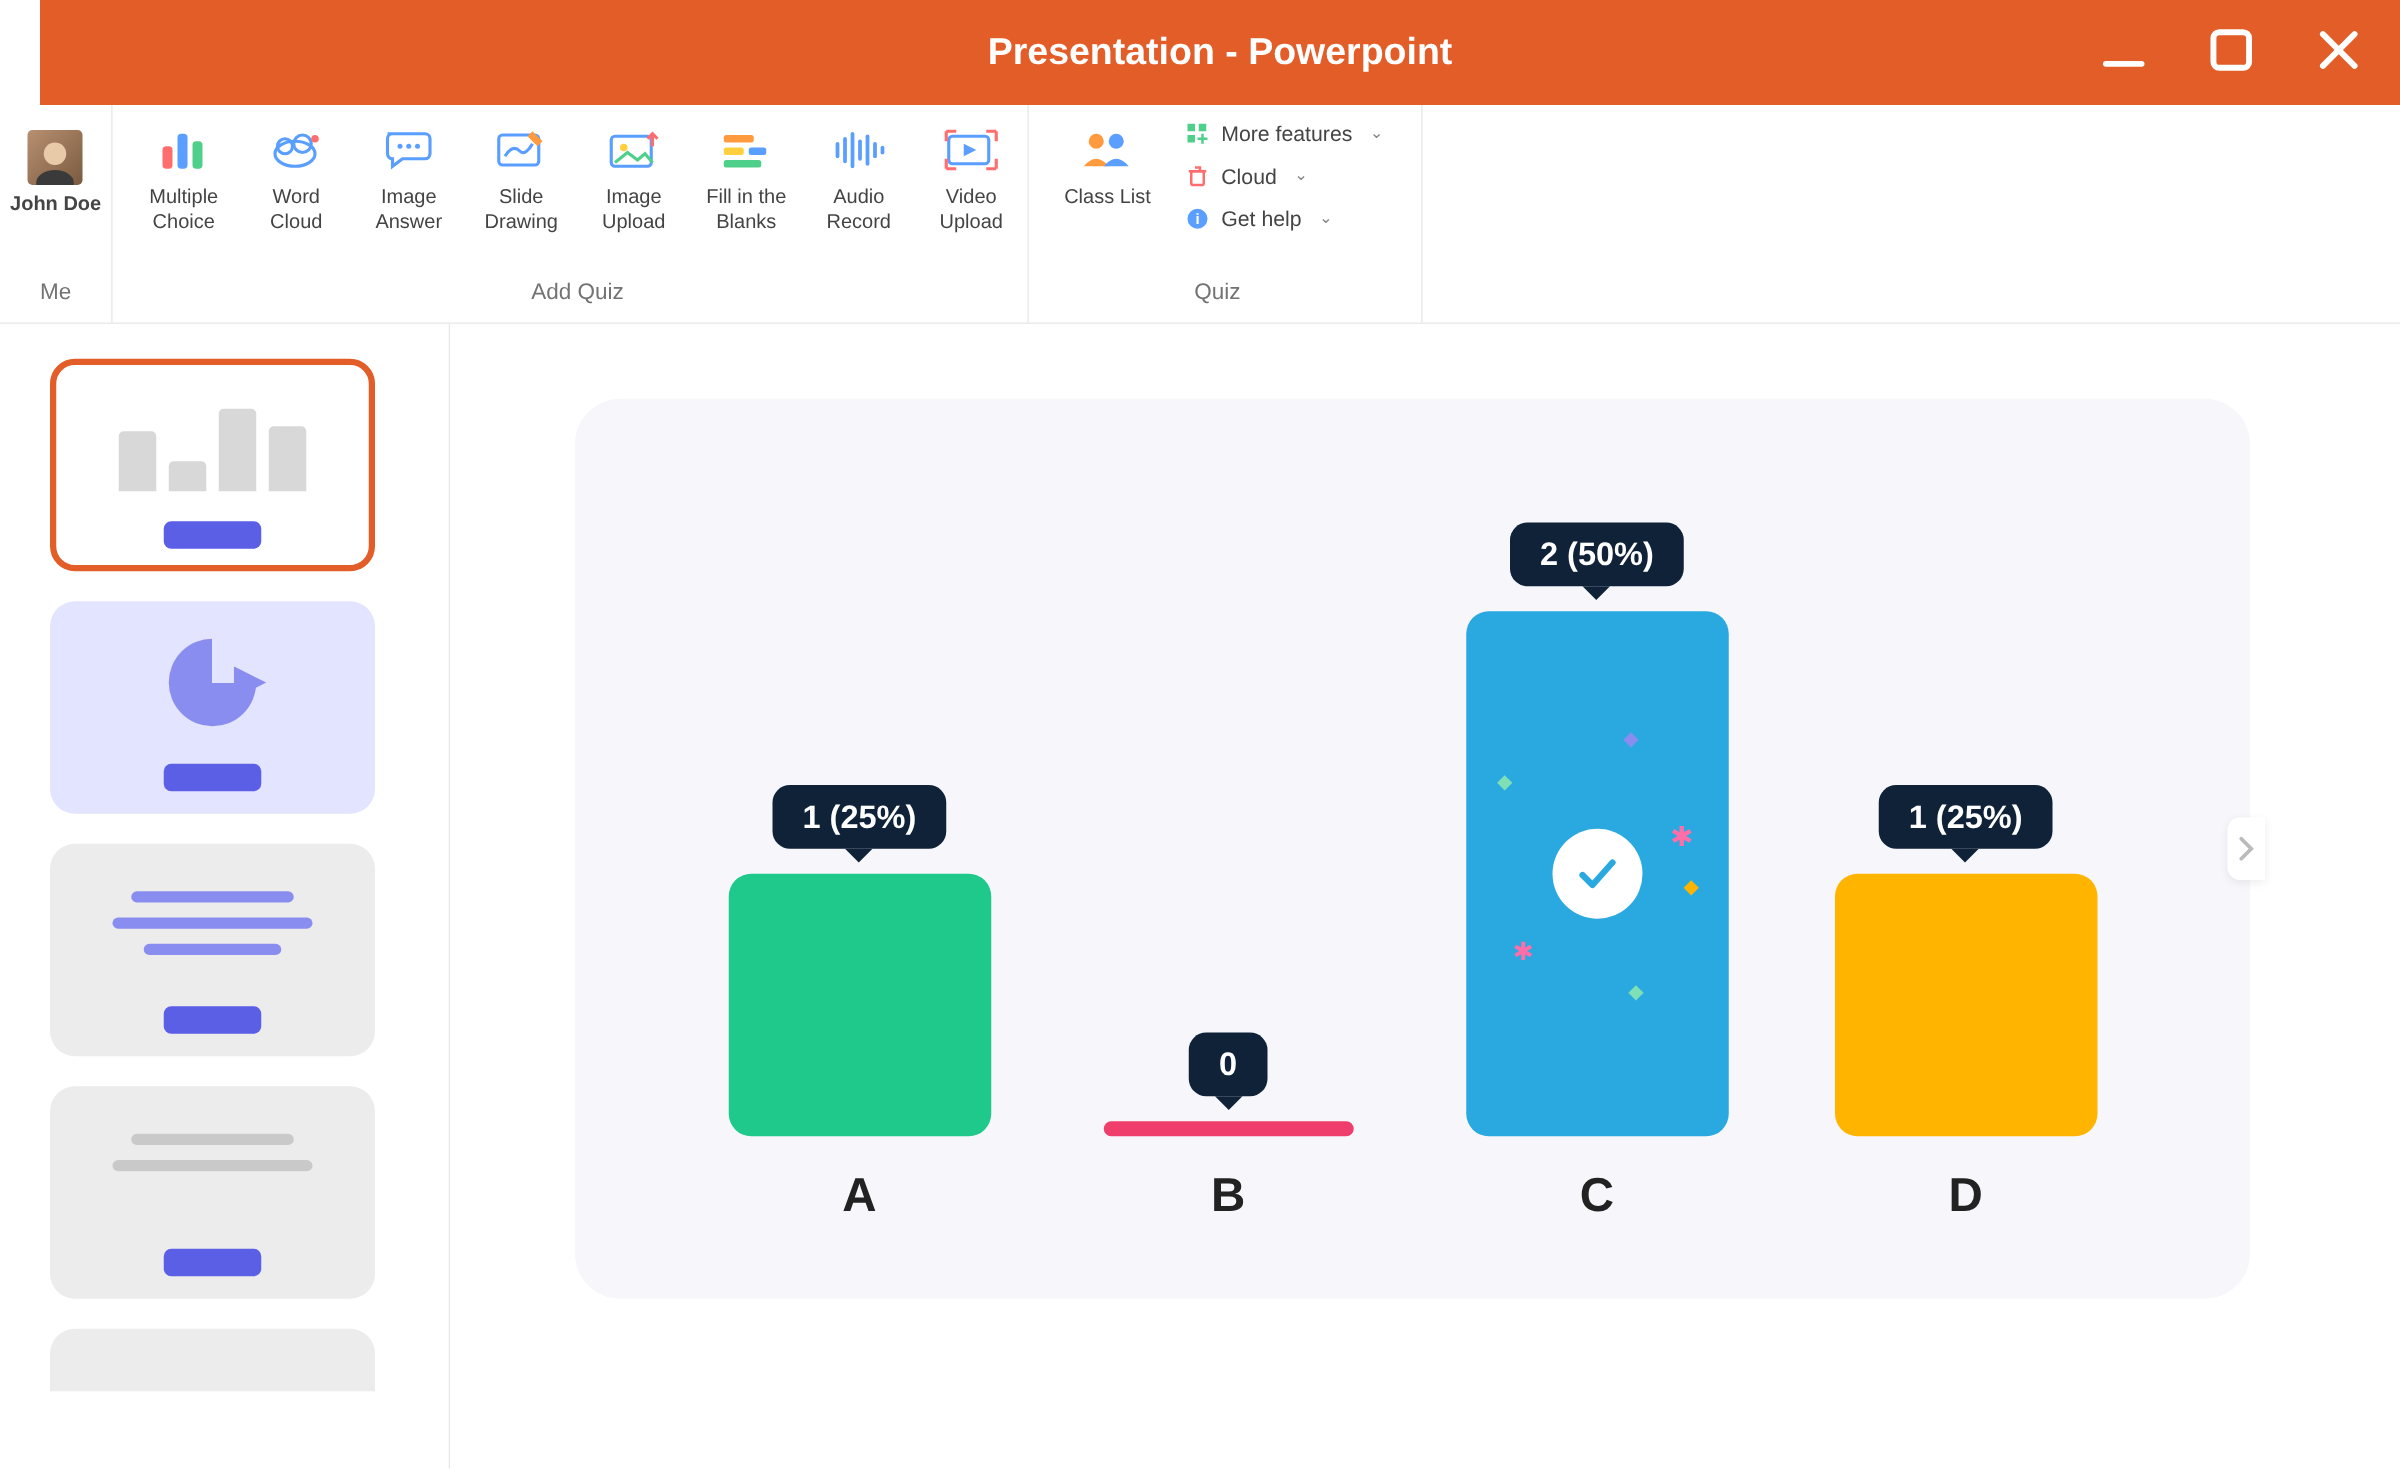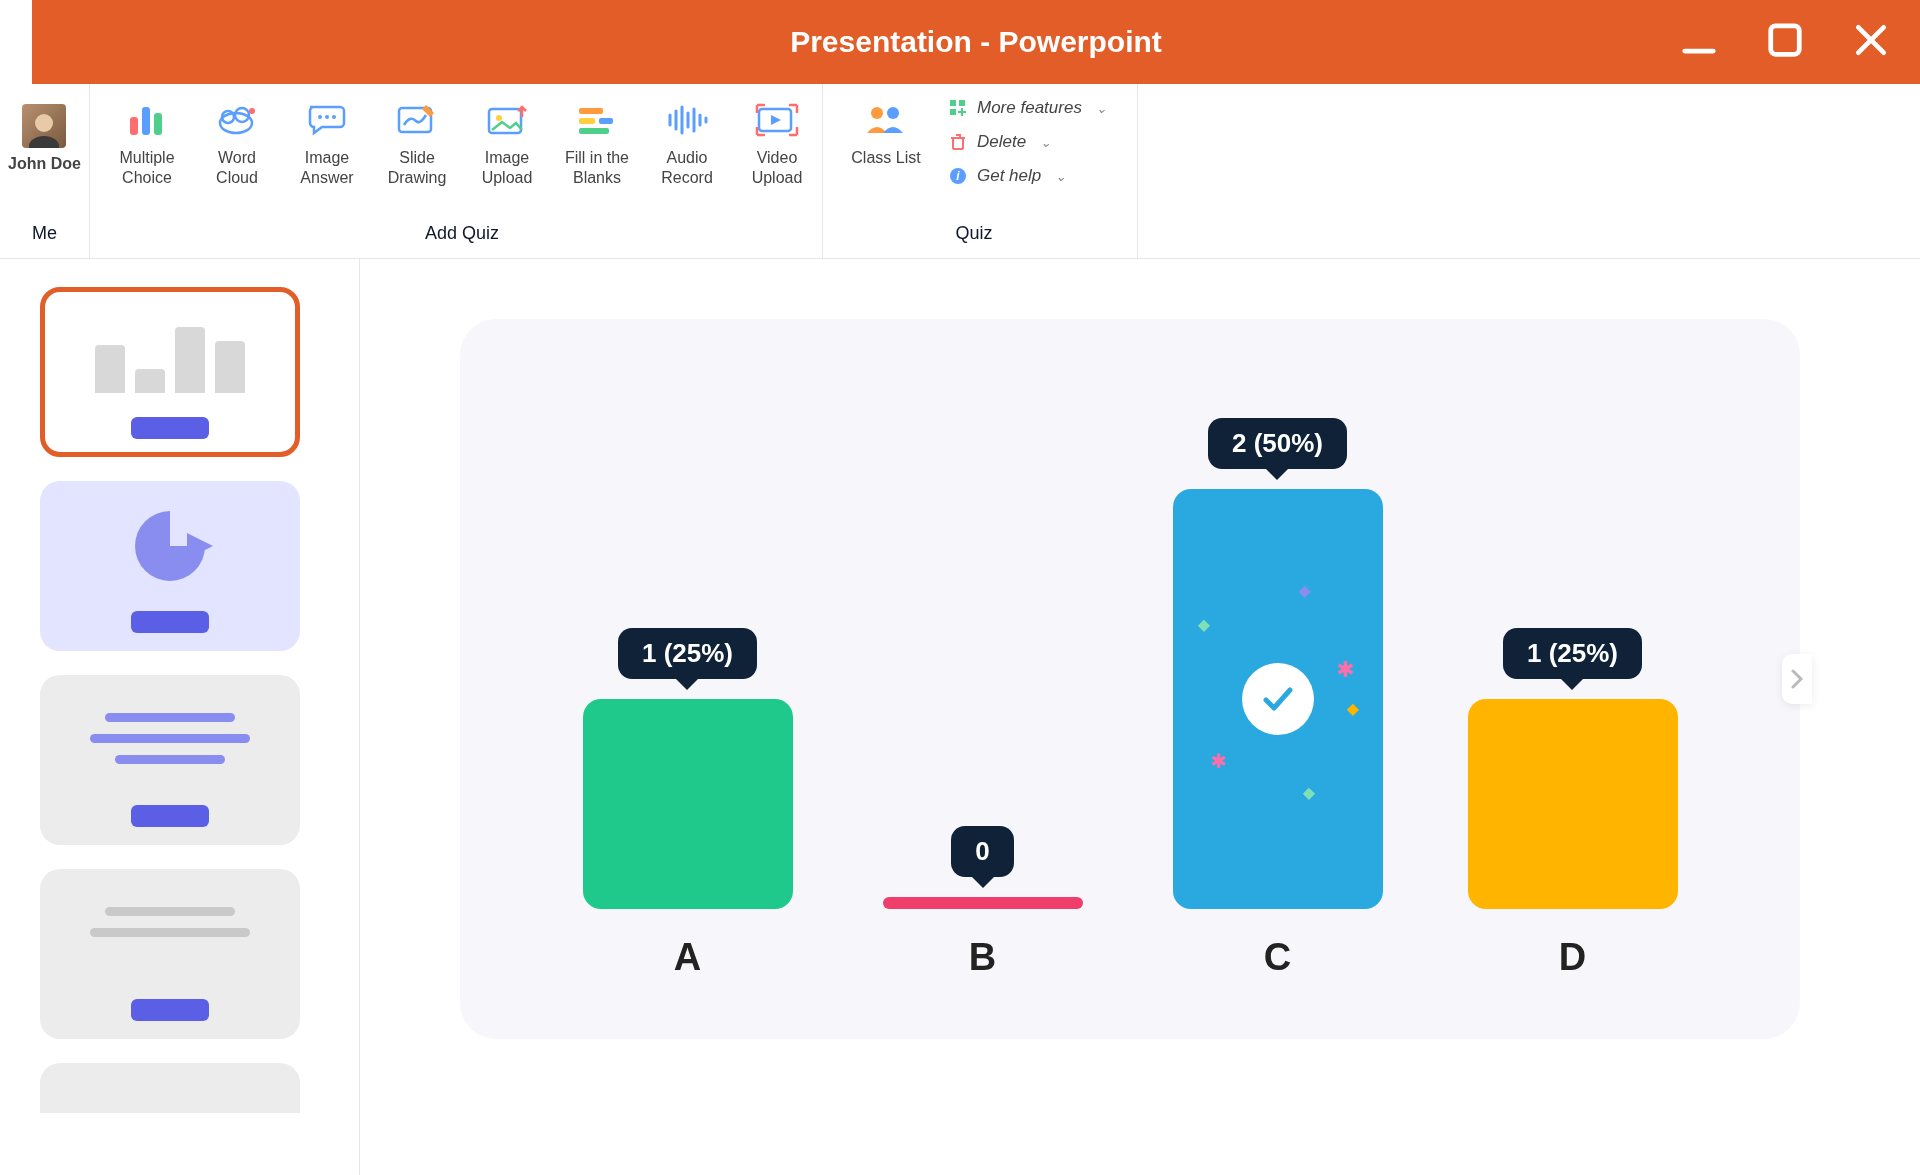--- a/index.html
+++ b/index.html
@@ -7,38 +7,38 @@
 
   
   .titlebar { height: 84px; background: #e25d27; display: flex; align-items: center; justify-content: center; position: relative; margin-left: 32px; }
   .titlebar .title { color: #fff; font-size: 30px; font-weight: 600; }
   .win-controls { position: absolute; right: 30px; top: 0; height: 84px; display: flex; align-items: center; gap: 48px; }
   .win-controls svg { width: 38px; height: 38px; }
 
   
   .ribbon { height: 175px; display: flex; border-bottom: 1px solid #e6e6e6; background: #fff; }
   .ribbon-group { display: flex; flex-direction: column; justify-content: space-between; padding: 10px 0 8px 0; border-right: 1px solid #e6e6e6; }
-  .ribbon-group-label { text-align: center; color: #0f172a; font-size: 18px; padding-bottom: 6px; }
+  .ribbon-group-label { text-align: center; color: #737373; font-size: 18px; padding-bottom: 6px; }
 
   .user-group { width: 90px; align-items: center; }
   .user-avatar { width: 44px; height: 44px; border-radius: 4px; background: linear-gradient(135deg,#b89070 0%, #7a5a40 100%); margin-top: 10px; margin-bottom: 6px; position: relative; overflow: hidden; }
   .user-avatar::before { content:""; position:absolute; left:50%; top:10px; width:18px; height:18px; background:#e8c9a8; border-radius:50%; transform:translateX(-50%);}
   .user-avatar::after { content:""; position:absolute; left:50%; bottom:-8px; width:30px; height:20px; background:#3a3a3a; border-radius:50% 50% 0 0; transform:translateX(-50%);}
   .user-name { font-size: 16px; color: #444; text-align: center; line-height: 1.2; font-weight: bold; }
 
   .quiz-group { flex: 0 0 auto; padding-left: 12px; padding-right: 0; }
   .quiz-tools { display: flex; gap: 0; }
   .tool { width: 90px; display: flex; flex-direction: column; align-items: center; gap: 8px; padding: 6px 4px; cursor: pointer; }
   .tool-icon { height: 40px; display:flex; align-items:center; justify-content:center; }
   .tool-label { font-size: 16px; color: #444; text-align: center; line-height: 1.25; }
 
   .more-group { padding-left: 18px; padding-right: 30px; }
   .more-top { display: flex; gap: 18px; align-items: flex-start; }
   .more-list { display:flex; flex-direction: column; gap: 14px; padding-top: 4px;}
-  .more-item { display:flex; align-items:center; gap: 10px; font-size: 17px; color:#444; cursor:pointer;font-style:italic; }
+  .more-item { display:flex; align-items:flex-start; gap: 10px; font-size: 17px; color:#444; cursor:pointer; }
   .more-item .chev { font-size: 13px; color:#888; margin-left:4px;}
 
   
   .workspace { display:flex; height: calc(1175px - 84px - 175px); }
   .thumb-panel { width: 360px; border-right: 1px solid #e6e6e6; padding: 28px 40px; overflow-y: auto; }
   .thumb { width: 260px; height: 170px; border-radius: 20px; margin-bottom: 24px; background:#ececec; position:relative; cursor:pointer; }
   .thumb.selected { outline: 5px solid #e25d27; outline-offset: -5px; background:#fff;}
   .thumb.alt { background:#e3e4ff; }
   .thumb .pill { position:absolute; left:50%; bottom:18px; transform:translateX(-50%); width:78px; height:22px; border-radius:6px; background:#5a5fe6; }
 
@@ -229,21 +229,21 @@
               <path d="M13 9 v8 M9 13 h8" stroke="#4fd08a" stroke-width="2"></path>
             </svg>
           <span>More features</span>
             <span class="chev">⌄</span>
         </div>
         <div class="more-item">
           <svg width="18" height="18" viewBox="0 0 18 18">
               <rect x="4" y="5" width="10" height="11" rx="1.5" fill="none" stroke="#ff6e6e" stroke-width="2"></rect>
               <path d="M2 5 h14 M7 2 h4 v3" fill="none" stroke="#ff6e6e" stroke-width="2"></path>
             </svg>
-          <span>Delete</span>
+          <span>Cloud</span>
             <span class="chev">⌄</span>
         </div>
         <div class="more-item">
           <svg width="18" height="18" viewBox="0 0 18 18">
               <circle cx="9" cy="9" r="8" fill="#5a9eff"></circle>
               <text x="9" y="13" text-anchor="middle" font-size="12" fill="#fff" font-weight="bold">i</text>
             </svg>
           <span>Get help</span>
             <span class="chev">⌄</span>
         </div>

